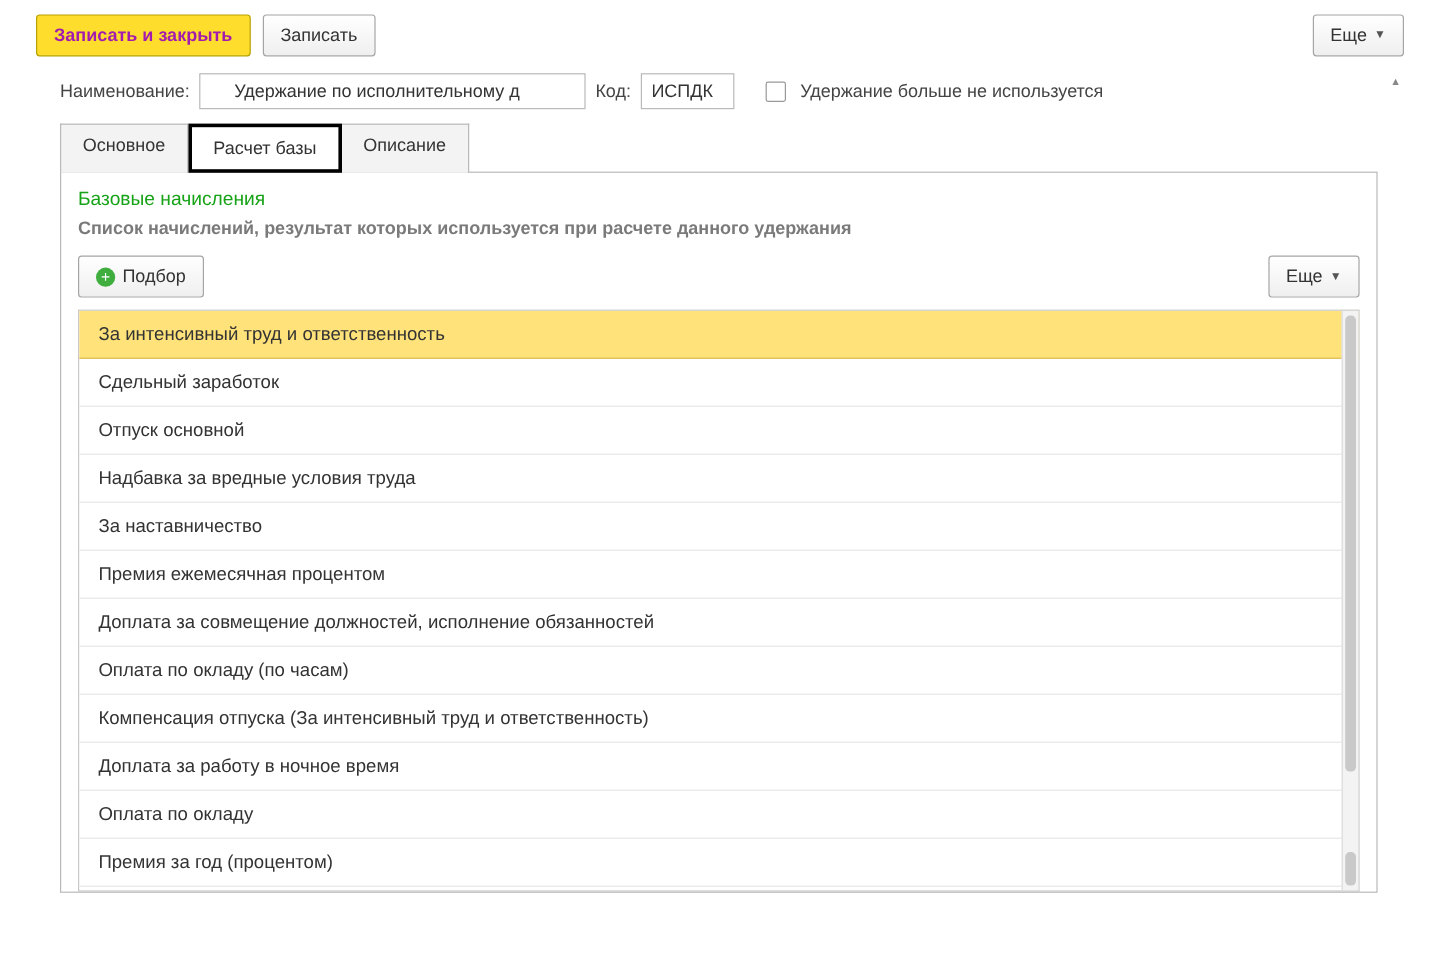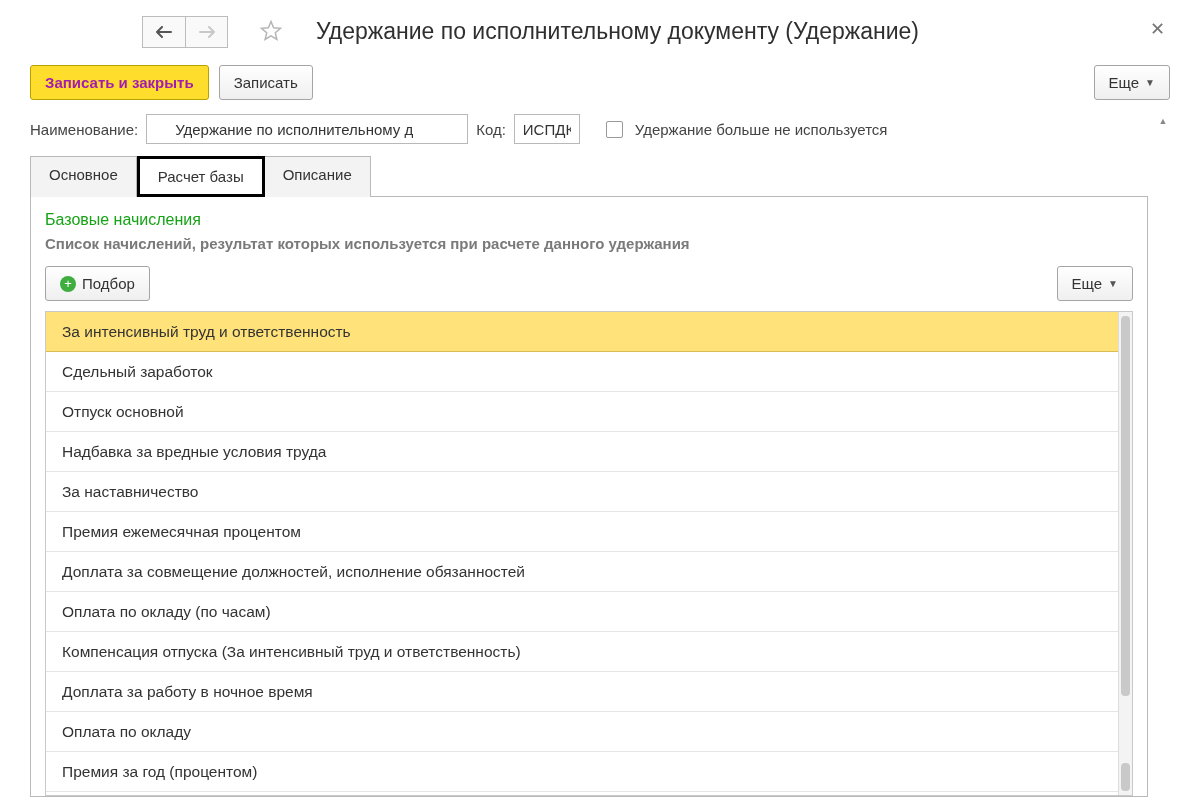--- a/index.html
+++ b/index.html
@@ -58,33 +58,33 @@
   .btn.primary {
     background: #ffdd2d;
     border-color: #b7a200;
     font-weight: bold;
     color: #a21caf;
   }
   .btn.more .caret { font-size: 10px; color: #555; }
   .spacer { flex: 1; }
 
   .body-wrap { display: flex; }
-  .body { flex: 1; }
+  .body { flex: 1; margin-left: 20px; }
   .form-row {
     display: flex; align-items: center; gap: 8px;
     padding-bottom: 12px;
   }
   .form-row label { font-size: 15px; color: #444; }
   .text-input {
     height: 30px; border: 1px solid #b9b9b9;
     padding: 0 8px; font-size: 15px; color: #333;
     background: #fff;
   }
   .text-input.name { width: 322px; padding-left: 28px; }
-  .text-input.code { width: 66px; text-align: left; }
+  .text-input.code { width: 78px; text-align: left; }
   .checkbox {
     width: 17px; height: 17px; border: 1px solid #999;
     display: inline-block; vertical-align: middle;
     margin-right: 4px; border-radius: 2px;
   }
   .cb-label { color: #444; }
 
   .tabs { display: flex; }
   .tab {
     padding: 9px 18px;
@@ -158,43 +158,20 @@
     display: flex; align-items: center; justify-content: center;
     font-size: 9px; color: #888;
   }
   svg { display: block; }
 </style>
 </head>
 <body>
 
 <div class="window">
 
-  <div class="titlebar">
-    <div class="nav-group">
-      <div class="nav-btn">
-        <svg width="16" height="12" viewBox="0 0 16 12">
-            <path d="M6 1 L1 6 L6 11 M1 6 H15" stroke="#555" stroke-width="2" fill="none" stroke-linecap="round" stroke-linejoin="round"></path>
-          </svg>
-      </div>
-      <div class="nav-btn">
-        <svg width="16" height="12" viewBox="0 0 16 12">
-            <path d="M10 1 L15 6 L10 11 M15 6 H1" stroke="#c8c8c8" stroke-width="2" fill="none" stroke-linecap="round" stroke-linejoin="round"></path>
-          </svg>
-      </div>
-    </div>
-    <div class="star">
-      <svg width="24" height="24" viewBox="0 0 24 24">
-          <path d="M12 2.5l2.6 6.3 6.9.5-5.2 4.5 1.6 6.7L12 16.9l-5.9 3.6 1.6-6.7L2.5 9.3l6.9-.5z" fill="none" stroke="#b5b5b5" stroke-width="1.5"></path>
-        </svg>
-    </div>
-    <div class="title">Удержание по исполнительному документу (Удержание)</div>
-    <div class="close-x">
-      <span>✕</span>
-    </div>
-  </div>
 
   <div class="toolbar">
     <div class="btn primary">
       <span>Записать и закрыть</span>
     </div>
     <div class="btn">
       <span>Записать</span>
     </div>
     <div class="spacer"></div>
     <div class="btn more">

